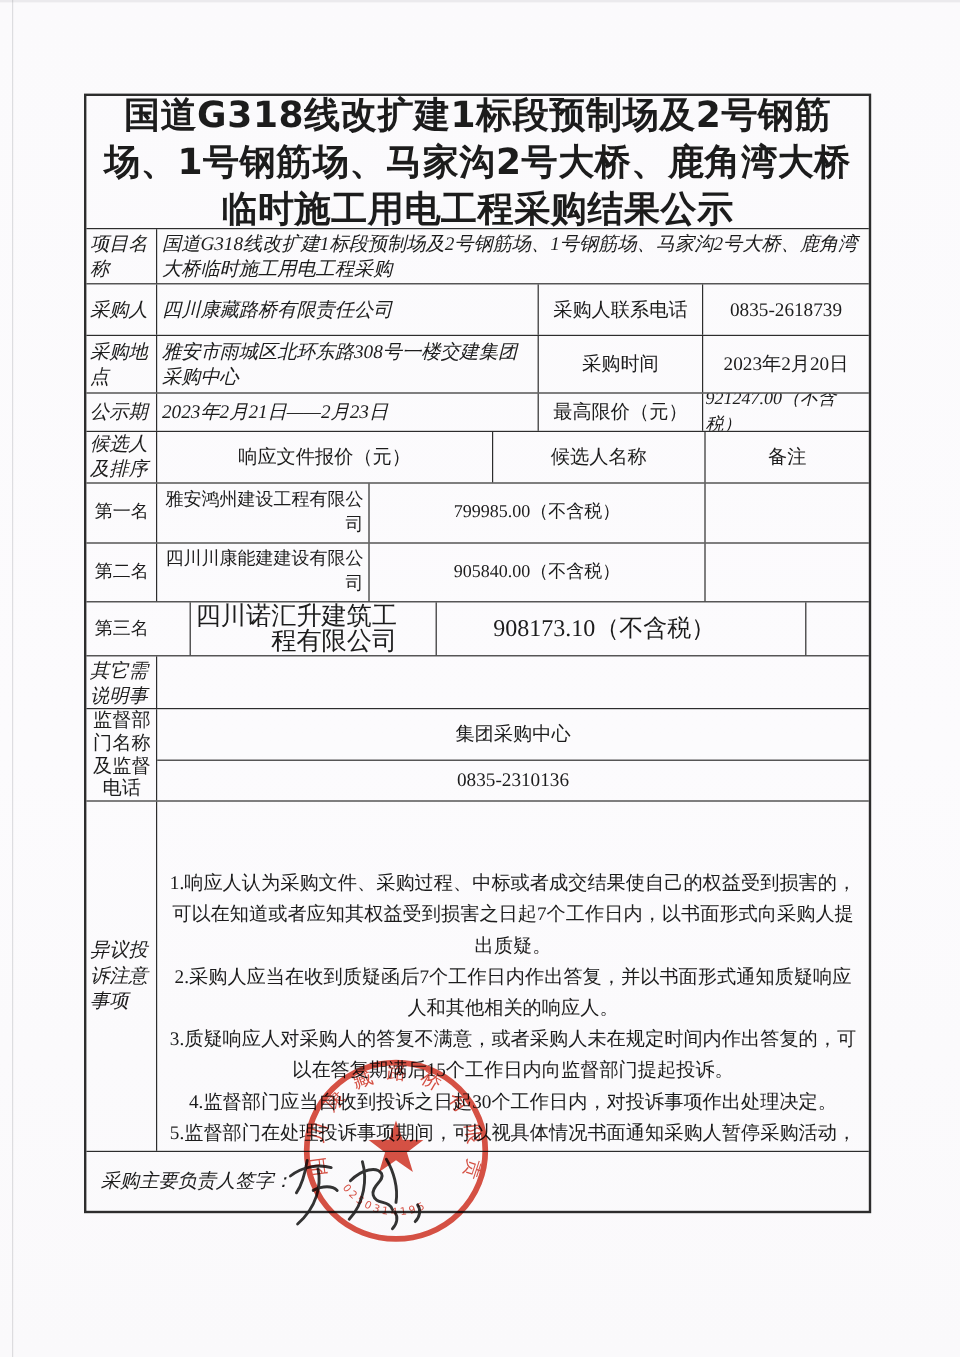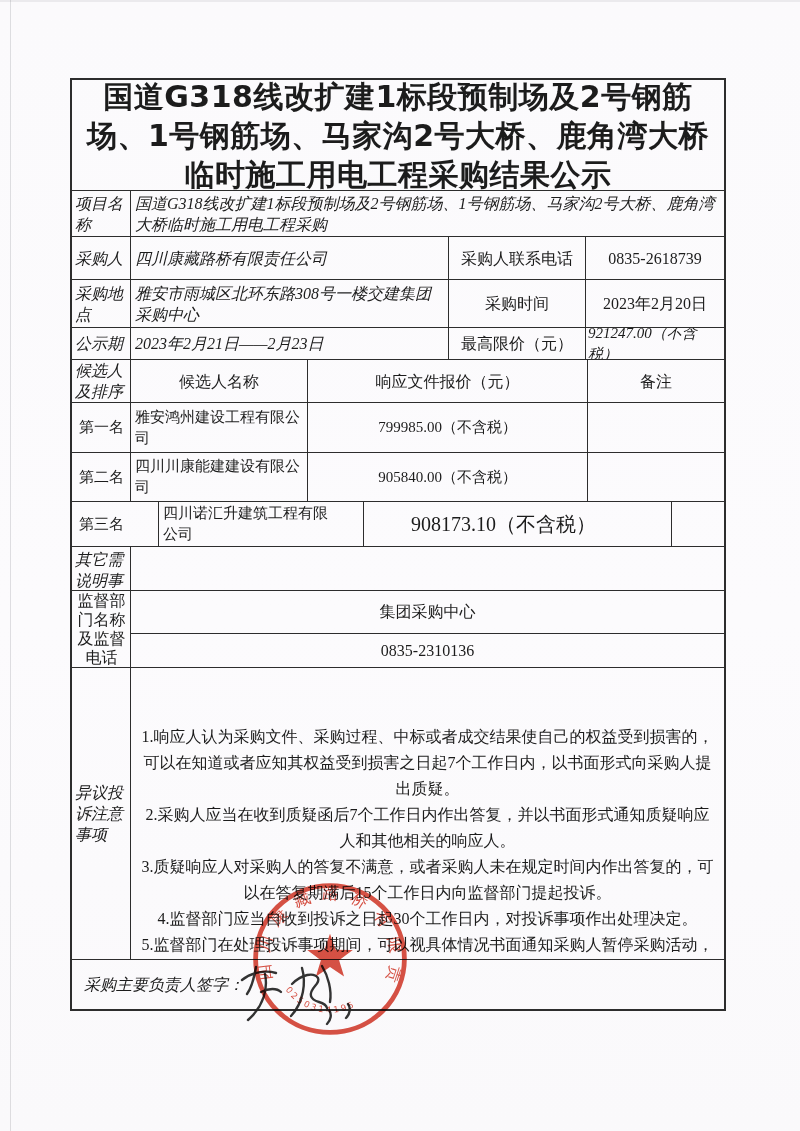--- a/index.html
+++ b/index.html
@@ -20,21 +20,21 @@
   .doc{
     position:absolute;left:70px;top:78px;width:656px;
     border:2px solid #2d2d2d;box-sizing:border-box;background:transparent;
   }
   .row{display:flex;border-top:1px solid #2d2d2d;box-sizing:border-box;align-items:stretch;}
   .row.first{border-top:none;}
   .c{border-left:1px solid #2d2d2d;box-sizing:border-box;display:flex;align-items:center;
      padding:2px 4px;font-size:16px;line-height:21px;overflow:hidden;}
   .c.nb{border-left:none;}
   .left{justify-content:flex-start;text-align:left;font-style:italic;}
-  .center{justify-content:center;text-align:left;}
+  .center{justify-content:center;text-align:right;}
   .flex1{flex:1;}
   .w-label{width:58px;flex:0 0 58px;padding-left:3px;padding-right:2px;}
   .w-b2{width:318px;flex:0 0 318px;}
   .w-b3{width:137px;flex:0 0 137px;}
   .w-c2{width:177px;flex:0 0 177px;}
   .w-c3{width:280px;flex:0 0 280px;}
 
   .h-title{height:110px;}
   .h-r2{height:46px;}
   .h-r3{height:43px;}
@@ -107,42 +107,42 @@
 
     <div class="row h-r5">
       <div class="c nb w-label left">公示期</div>
       <div class="c w-b2 left">2023年2月21日——2月23日</div>
       <div class="c w-b3 center">最高限价（元）</div>
       <div class="c flex1 left" style="font-size:15px;padding-left:2px;">921247.00（不含税）</div>
     </div>
 
     <div class="row h-r6">
       <div class="c nb w-label left">候选人及排序</div>
+      <div class="c w-c3 center">响应文件报价（元）</div>
       <div class="c w-c2 center">候选人名称</div>
-      <div class="c w-c3 center">响应文件报价（元）</div>
       <div class="c flex1 center">备注</div>
     </div>
 
     <div class="row h-r7">
       <div class="c nb w-label center" style="font-size:15px;">第一名</div>
       <div class="c w-c2 center" style="font-size:15px;">雅安鸿州建设工程有限公司</div>
       <div class="c w-c3 center" style="font-size:15px;">799985.00（不含税）</div>
       <div class="c flex1 center"></div>
     </div>
 
     <div class="row h-r8">
       <div class="c nb w-label center" style="font-size:15px;">第二名</div>
       <div class="c w-c2 center" style="font-size:15px;">四川川康能建建设有限公司</div>
       <div class="c w-c3 center" style="font-size:15px;">905840.00（不含税）</div>
       <div class="c flex1 center"></div>
     </div>
 
     <div class="row h-r9">
       <div class="c nb w-label center" style="font-size:15px;">第三名</div>
-      <div class="c w-c2 center" style="font-size:15px;">四川诺汇升建筑工程有限公司</div>
+      <div class="c w-c2 center" style="font-size:21px;">四川诺汇升建筑工程有限公司</div>
       <div class="c w-c3 center" style="font-size:20px;">908173.10（不含税）</div>
       <div class="c flex1 center"></div>
     </div>
 
     <div class="row h-r10">
       <div class="c nb w-label left" style="align-items:flex-start;line-height:21px;">其它需说明事项</div>
       <div class="c flex1 left"></div>
     </div>
 
     <div class="row h-r11">

